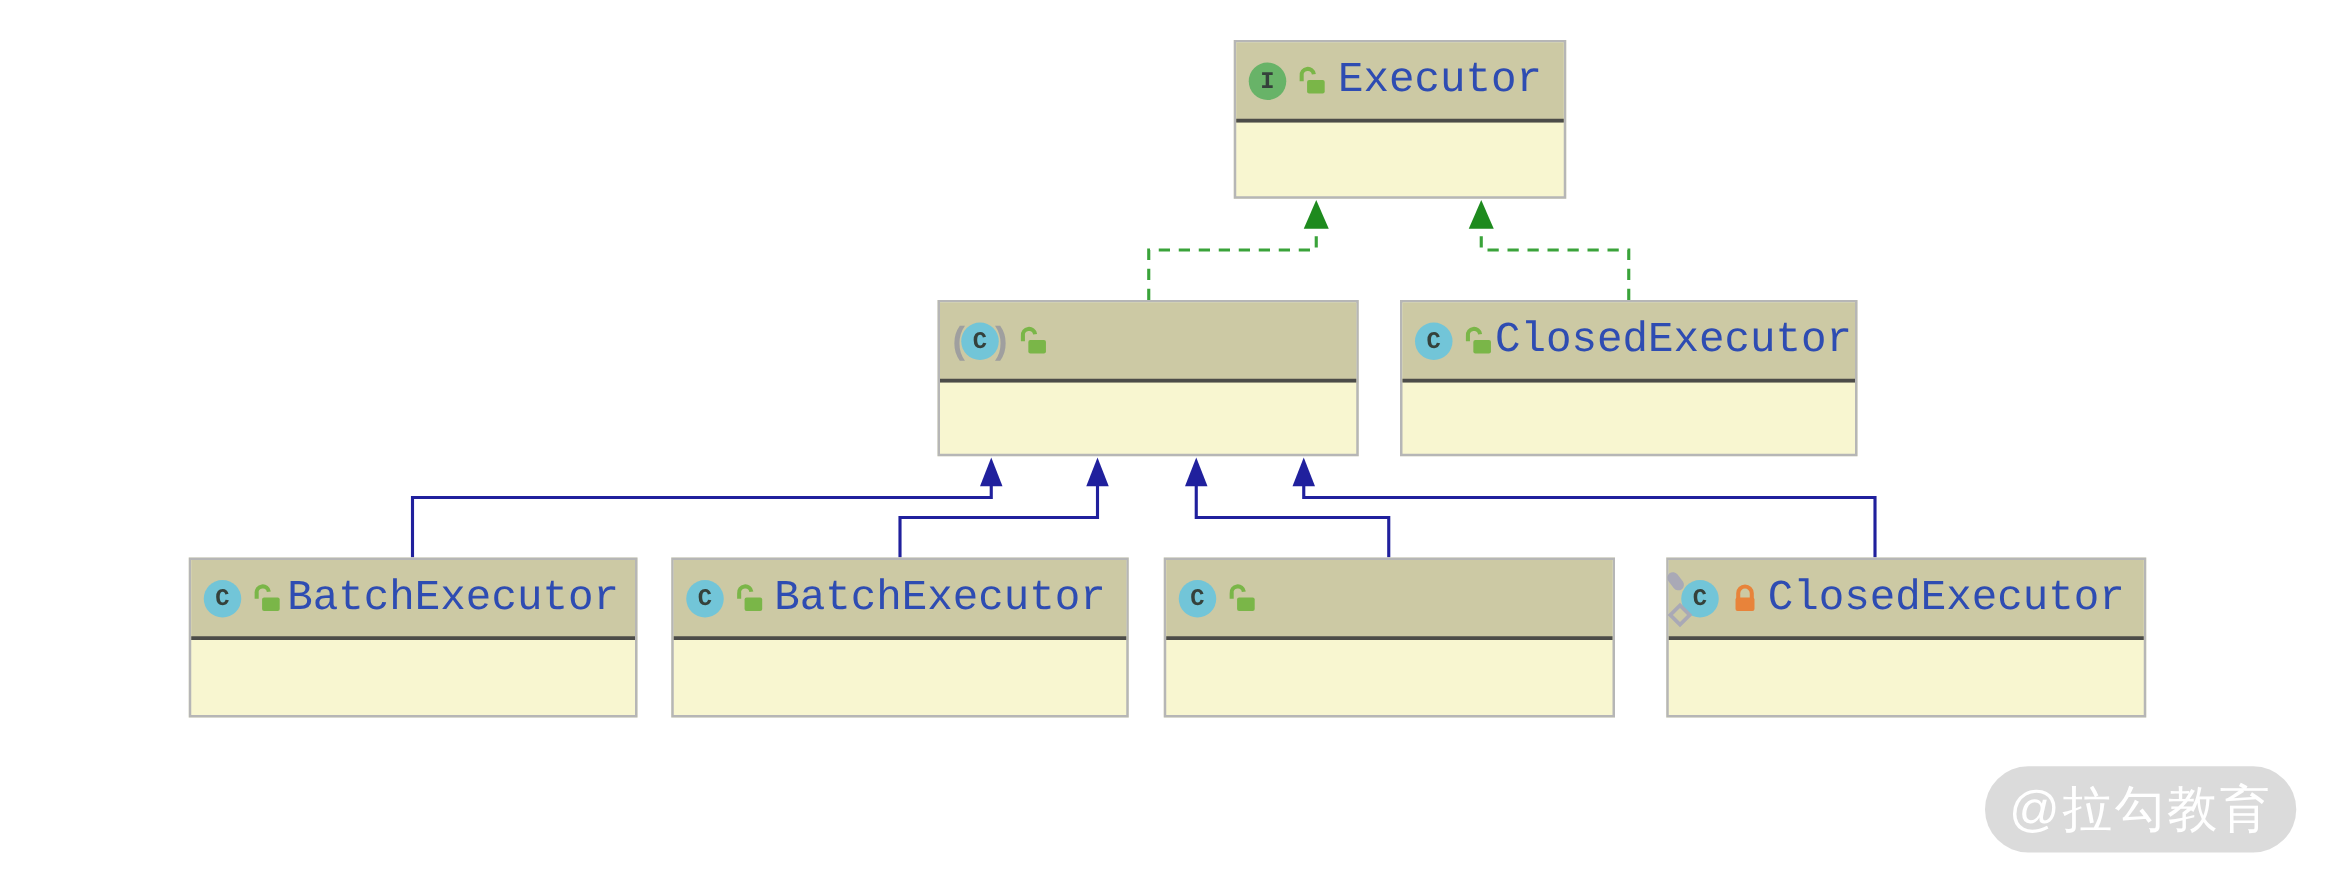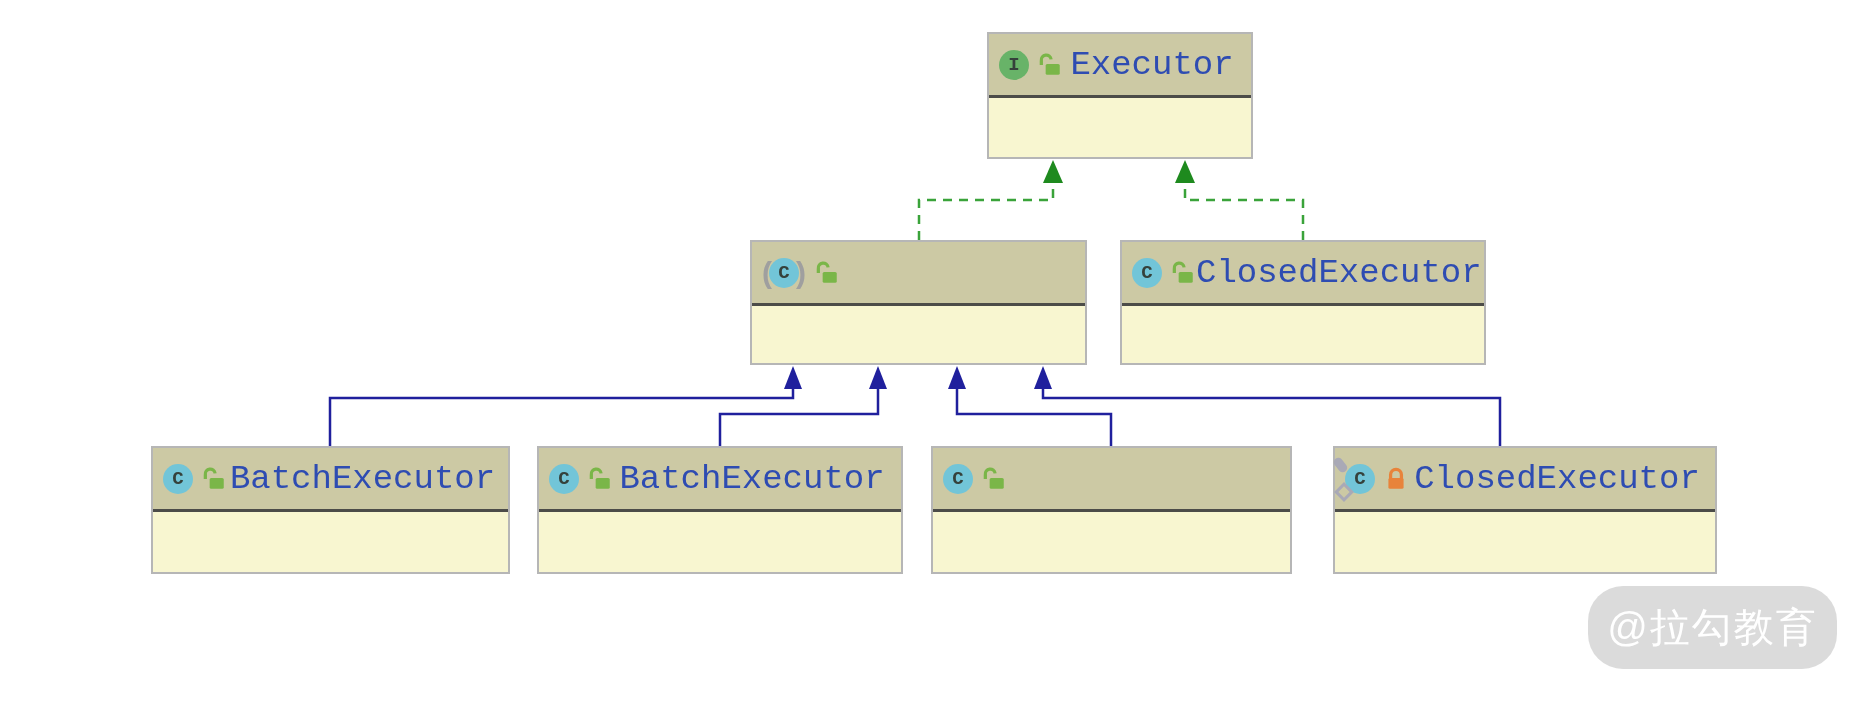--- a/index.html
+++ b/index.html
@@ -73,21 +73,21 @@
     background:#a9a9b6;left:-9px;top:-7px;transform:rotate(-38deg);
   }
   .deco-diamond{
     position:absolute;width:8px;height:8px;border:3px solid #a9a9b6;
     left:-8px;bottom:-5px;transform:rotate(45deg);background:transparent;
   }
 
   
   .watermark{
     position:absolute;
-    left:1588px;top:586px;width:249px;height:83px;
+    left:1588px;top:613px;width:249px;height:69px;
     background:rgba(190,190,190,0.55);
     border-radius:35px;
     display:flex;align-items:center;justify-content:center;
     color:#ffffff;
     font-size:40px;
     font-family:"Liberation Sans","DejaVu Sans",sans-serif;
     letter-spacing:2px;
   }
 </style>
 </head>

